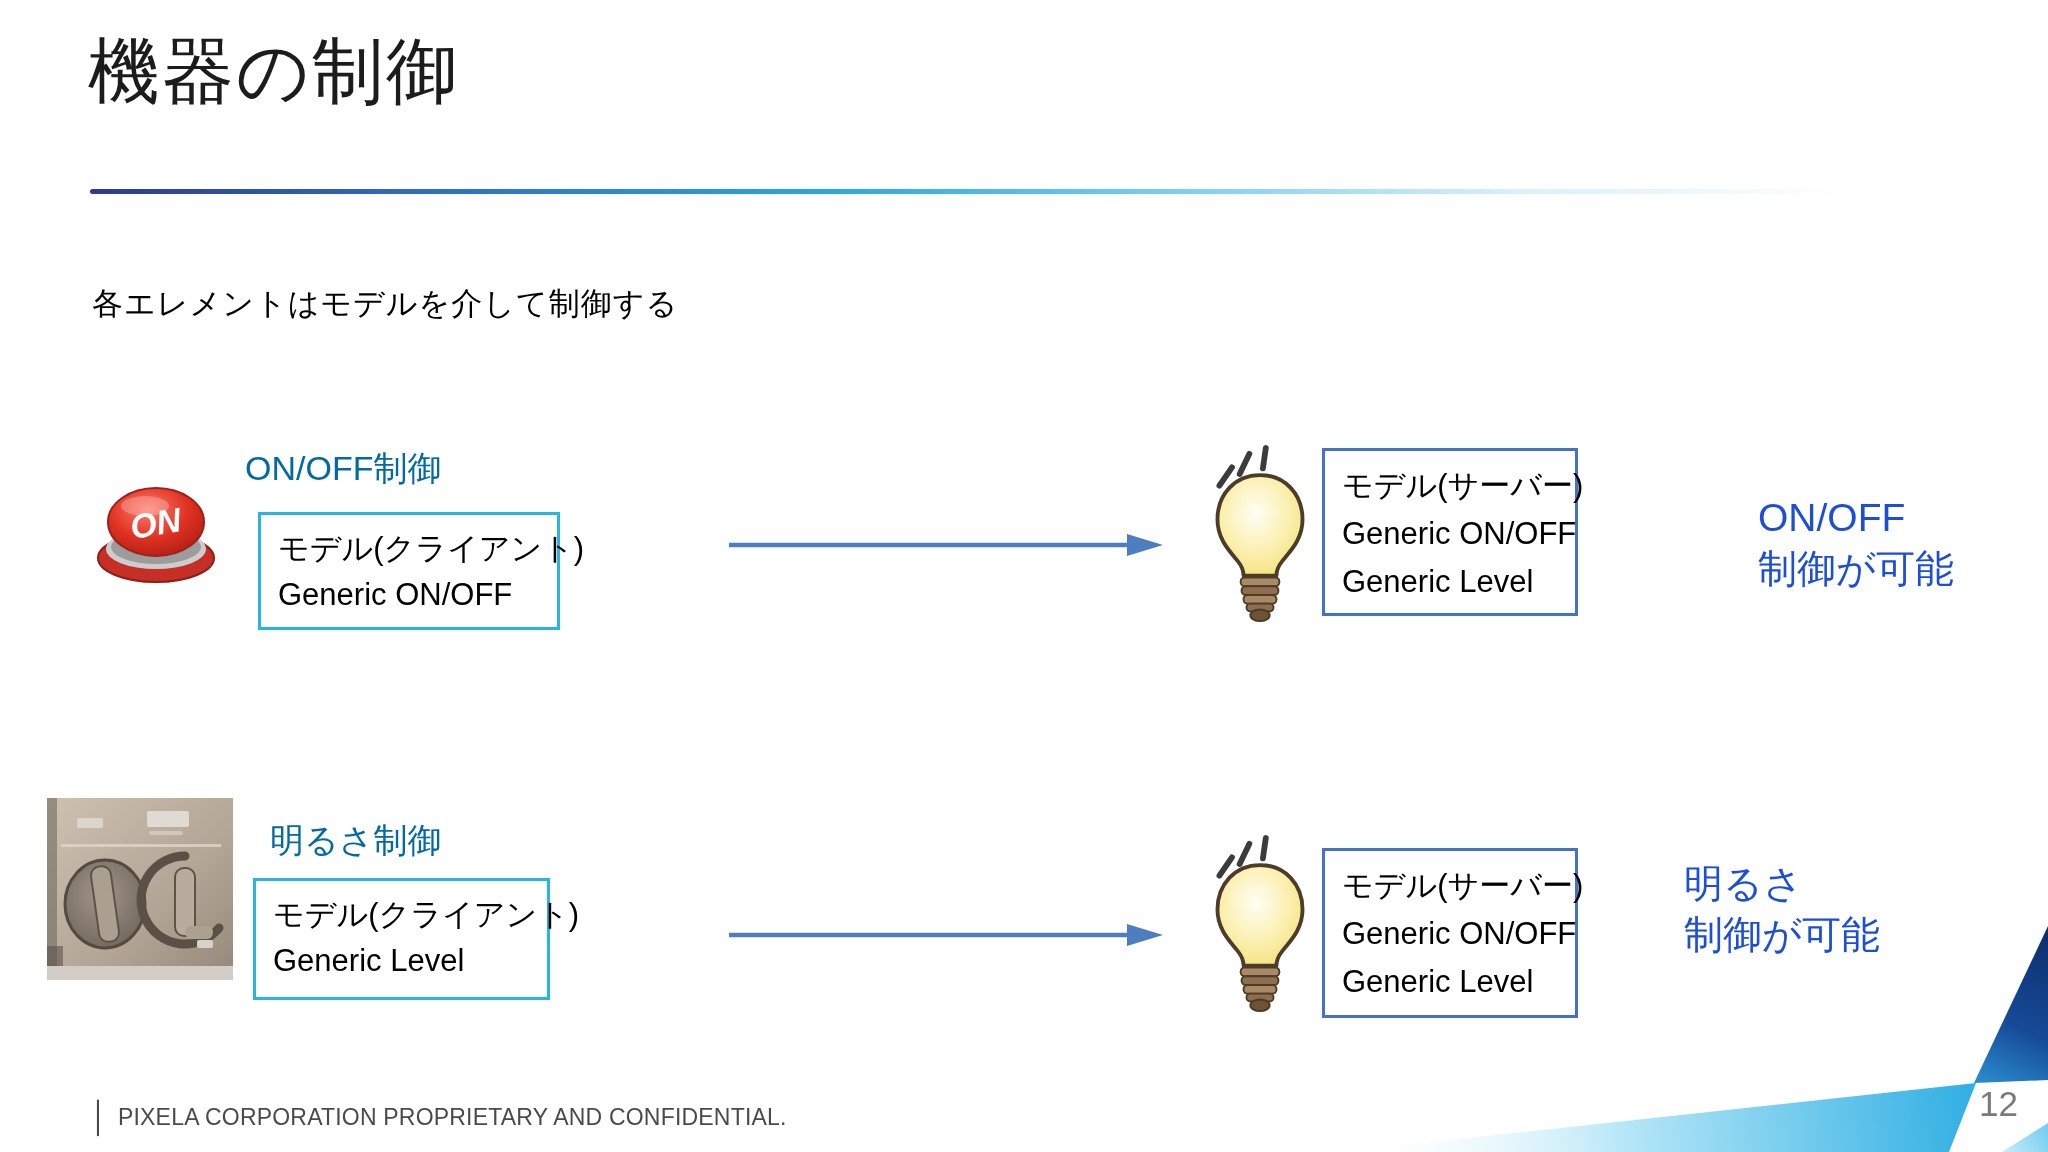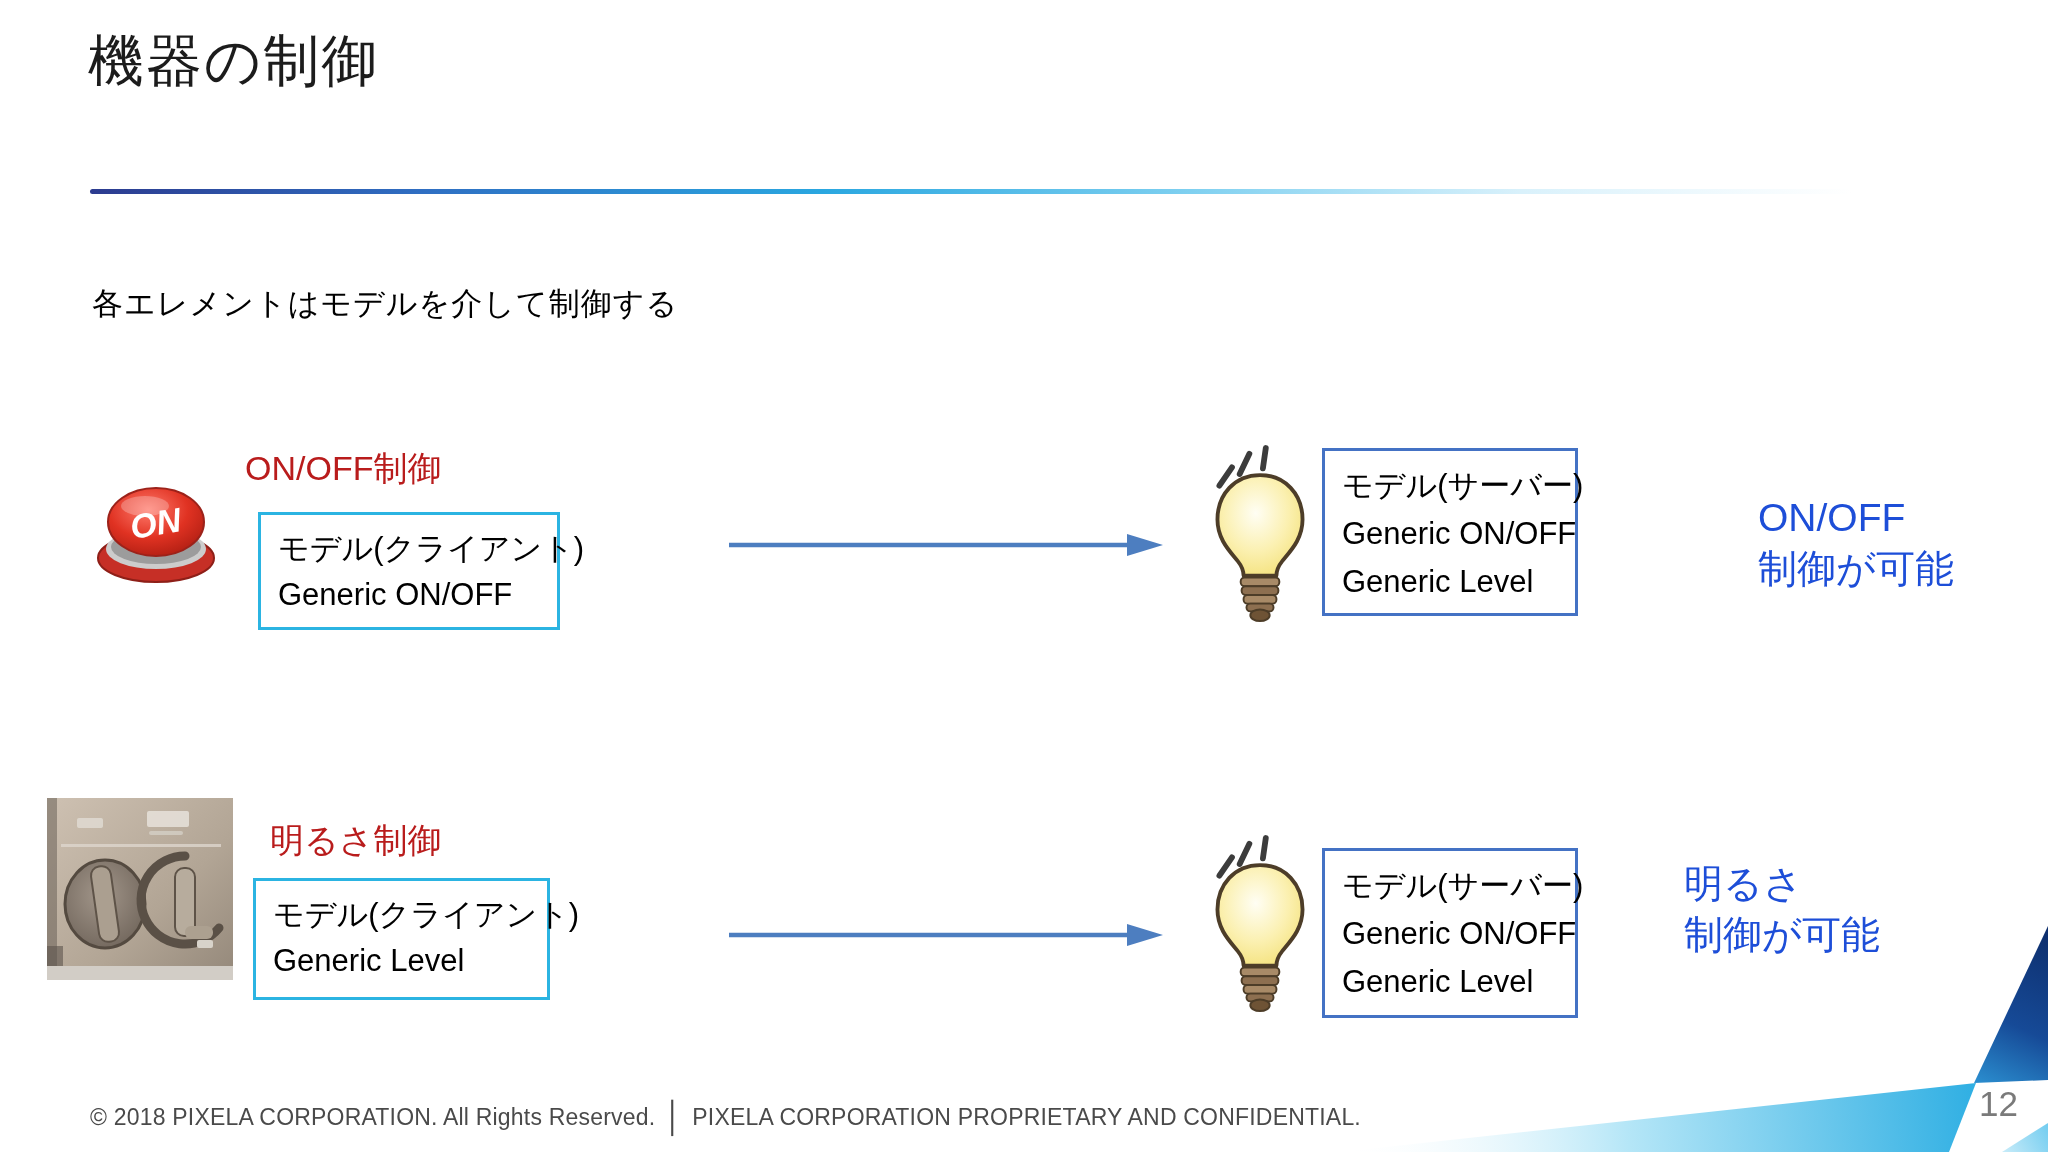--- a/index.html
+++ b/index.html
@@ -7,34 +7,34 @@
     position:relative;
     width:2048px;height:1152px;
     background:#ffffff;
     overflow:hidden;
     font-family:"Liberation Sans","DejaVu Sans",sans-serif;
     color:#1a1a1a;
   }
   .abs{position:absolute;}
   .page-title{
     left:88px;top:26px;
-    font-size:56px;line-height:1.25;
+    font-size:72px;line-height:1.25;
     color:#1c1c1c;letter-spacing:2px;
   }
   .title-underline{
     left:90px;top:189px;width:1835px;height:5px;border-radius:3px;
     background:linear-gradient(to right,
       #2c3b8f 0%, #2f6ec2 18%, #2aa7e0 40%, #7fd0f0 60%,
       #d9f1fb 78%, rgba(255,255,255,0) 96%);
   }
   .subtitle{
     left:92px;top:283px;
     font-size:31px;color:#000000;letter-spacing:1px;
   }
-  .device-label{font-size:34px;color:#b91c1c;}
+  .device-label{font-size:34px;color:#0369a1;}
   .model-box{
     box-sizing:border-box;
     background:#ffffff;
     font-size:31px;color:#000;
     padding:11px 6px 0 17px;
     white-space:nowrap;
   }
   .client-box{border:3px solid #2bb4e2;}
   .server-box{border:3px solid #4472c4;}
   .client-box .box-line{line-height:46px;}
@@ -175,21 +175,20 @@
     <div class="box-line">Generic ON/OFF</div>
     <div class="box-line">Generic Level</div>
   </div>
 
   <div class="abs result-text" style="left:1684px;top:858px">
     <div>明るさ</div>
     <div>制御が可能</div>
   </div>
 
   <div class="abs footer">
-    <span>© 2018 PIXELA CORPORATION. All Rights Reserved.</span>
     <span class="sep">│</span>
     <span>PIXELA CORPORATION PROPRIETARY AND CONFIDENTIAL.</span>
   </div>
 
   <div class="abs page-number">12</div>
 
   <svg class="abs deco" width="2048" height="1152" viewBox="0 0 2048 1152">
     <defs>
       <linearGradient id="navGrad" gradientUnits="userSpaceOnUse" x1="1974" y1="1083" x2="2048" y2="926">
         <stop offset="0%" stop-color="#2b8fd0"></stop>

